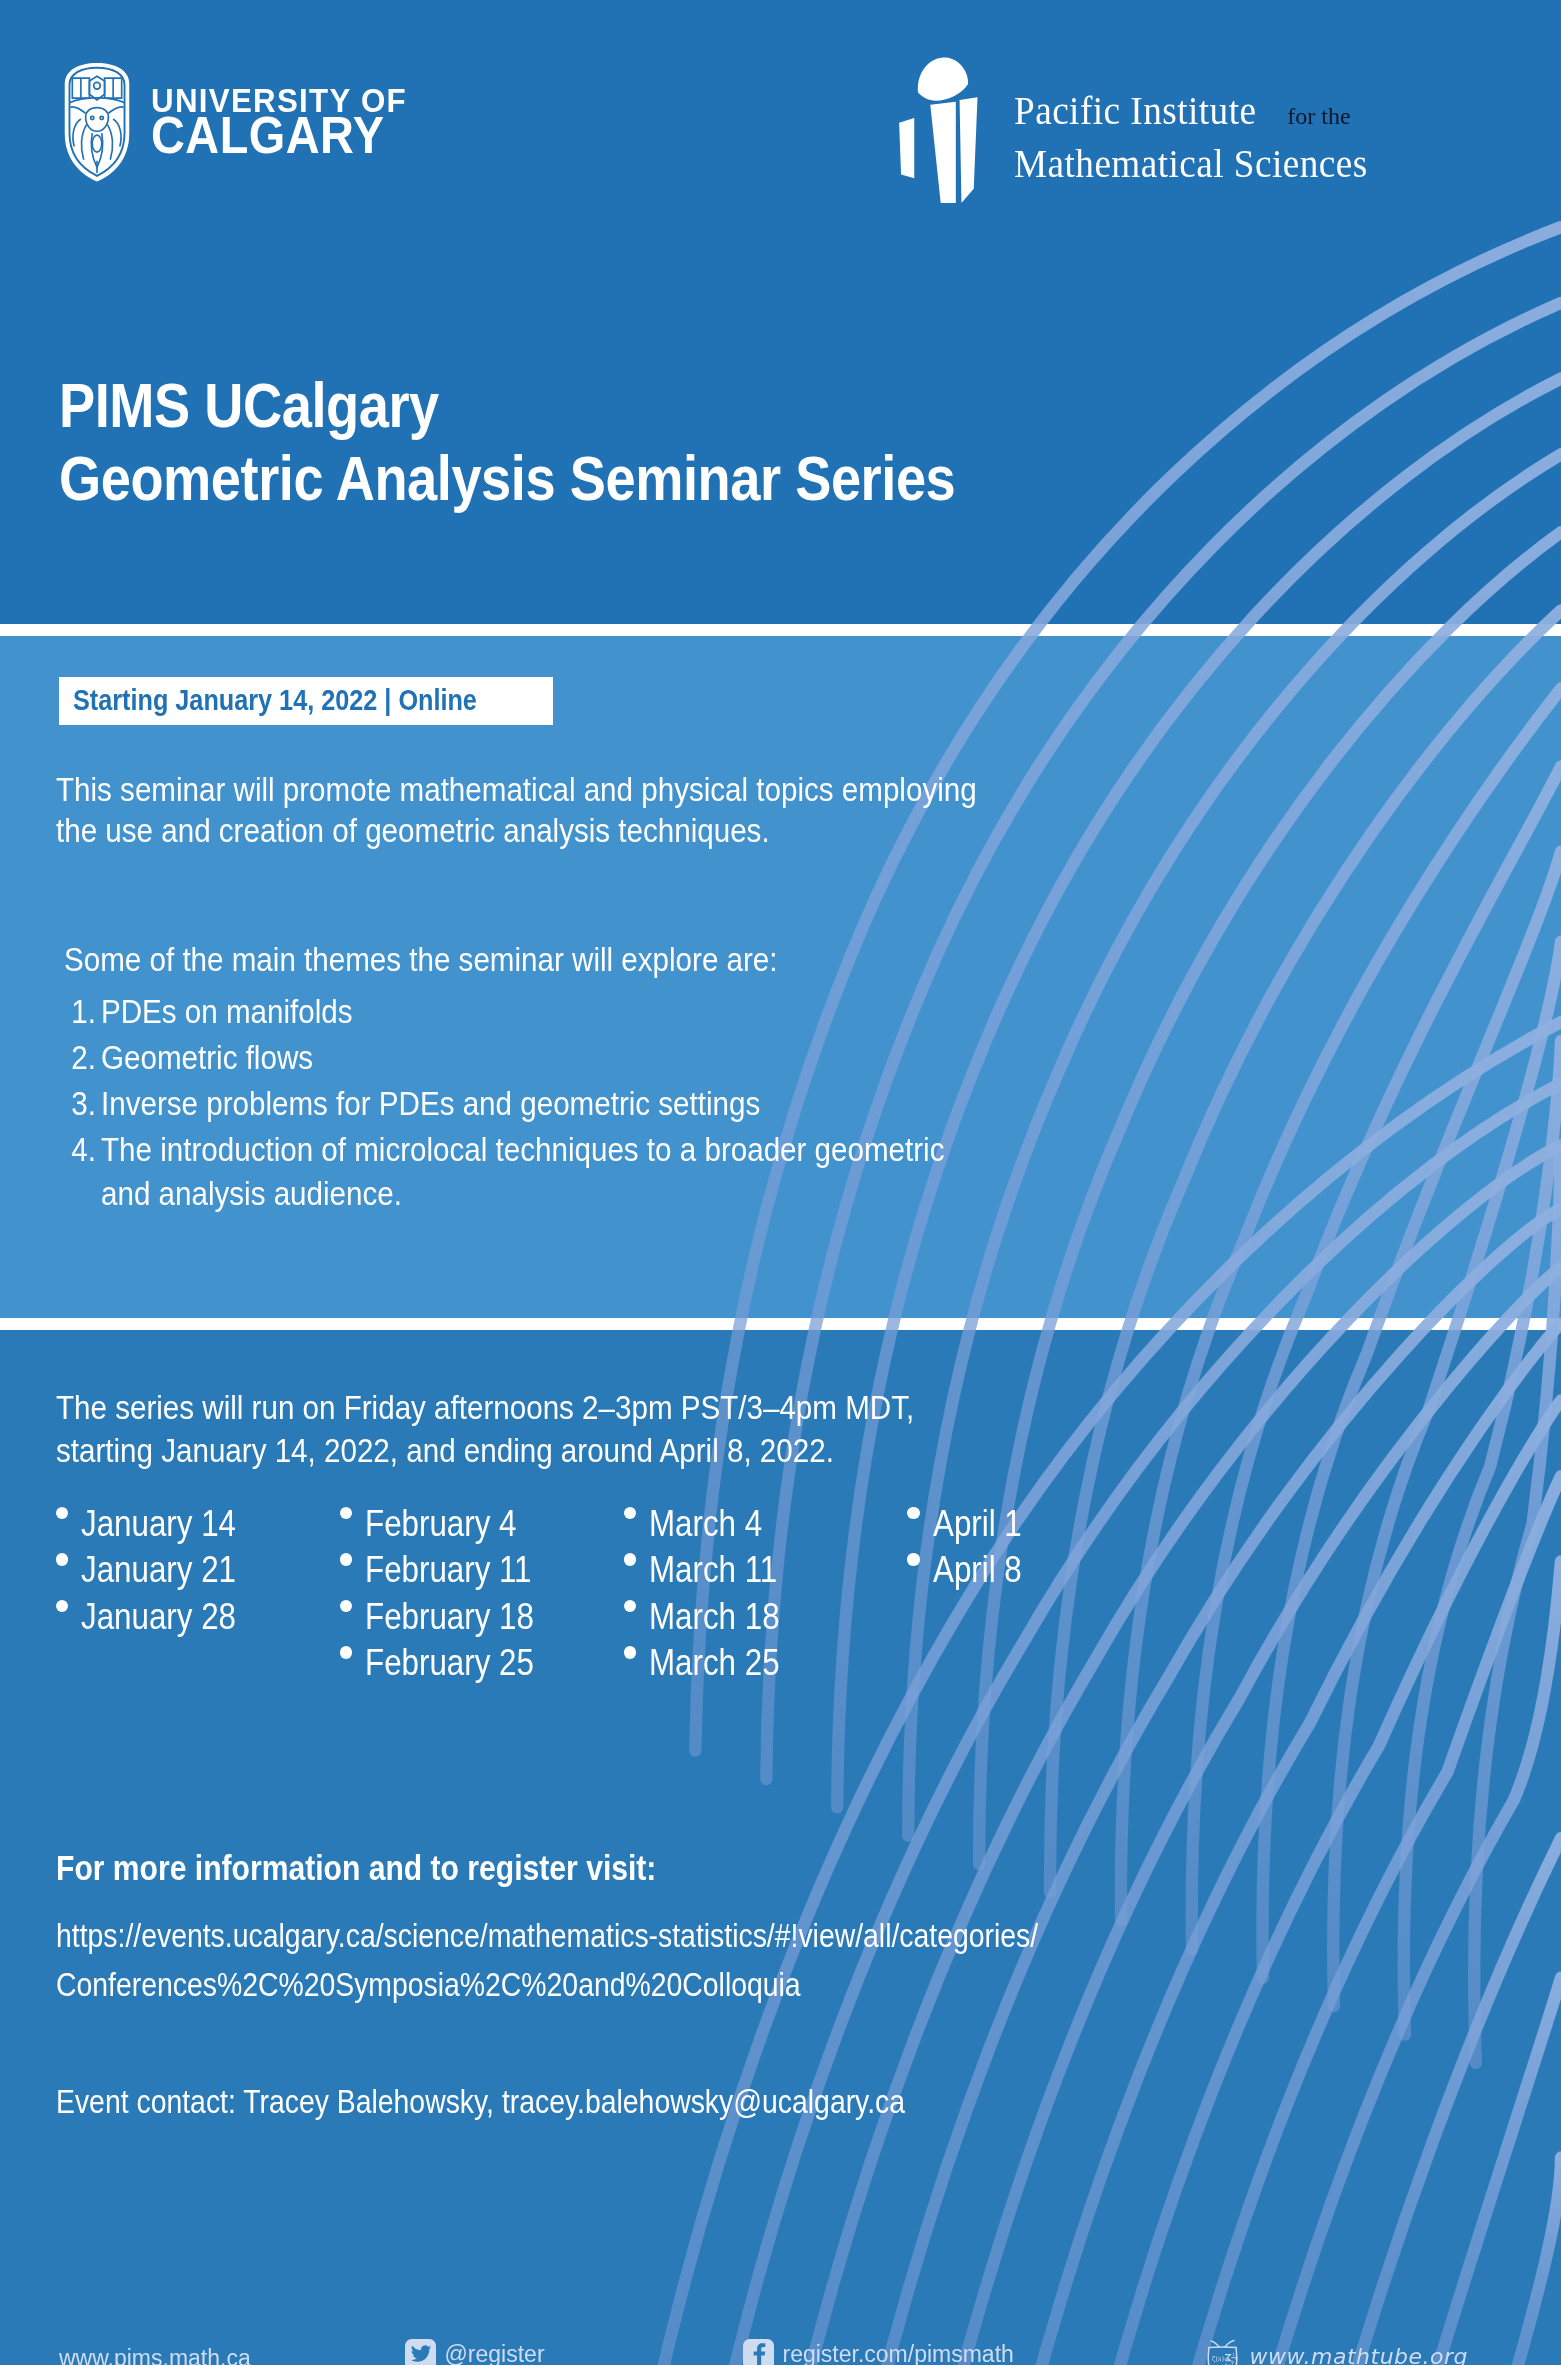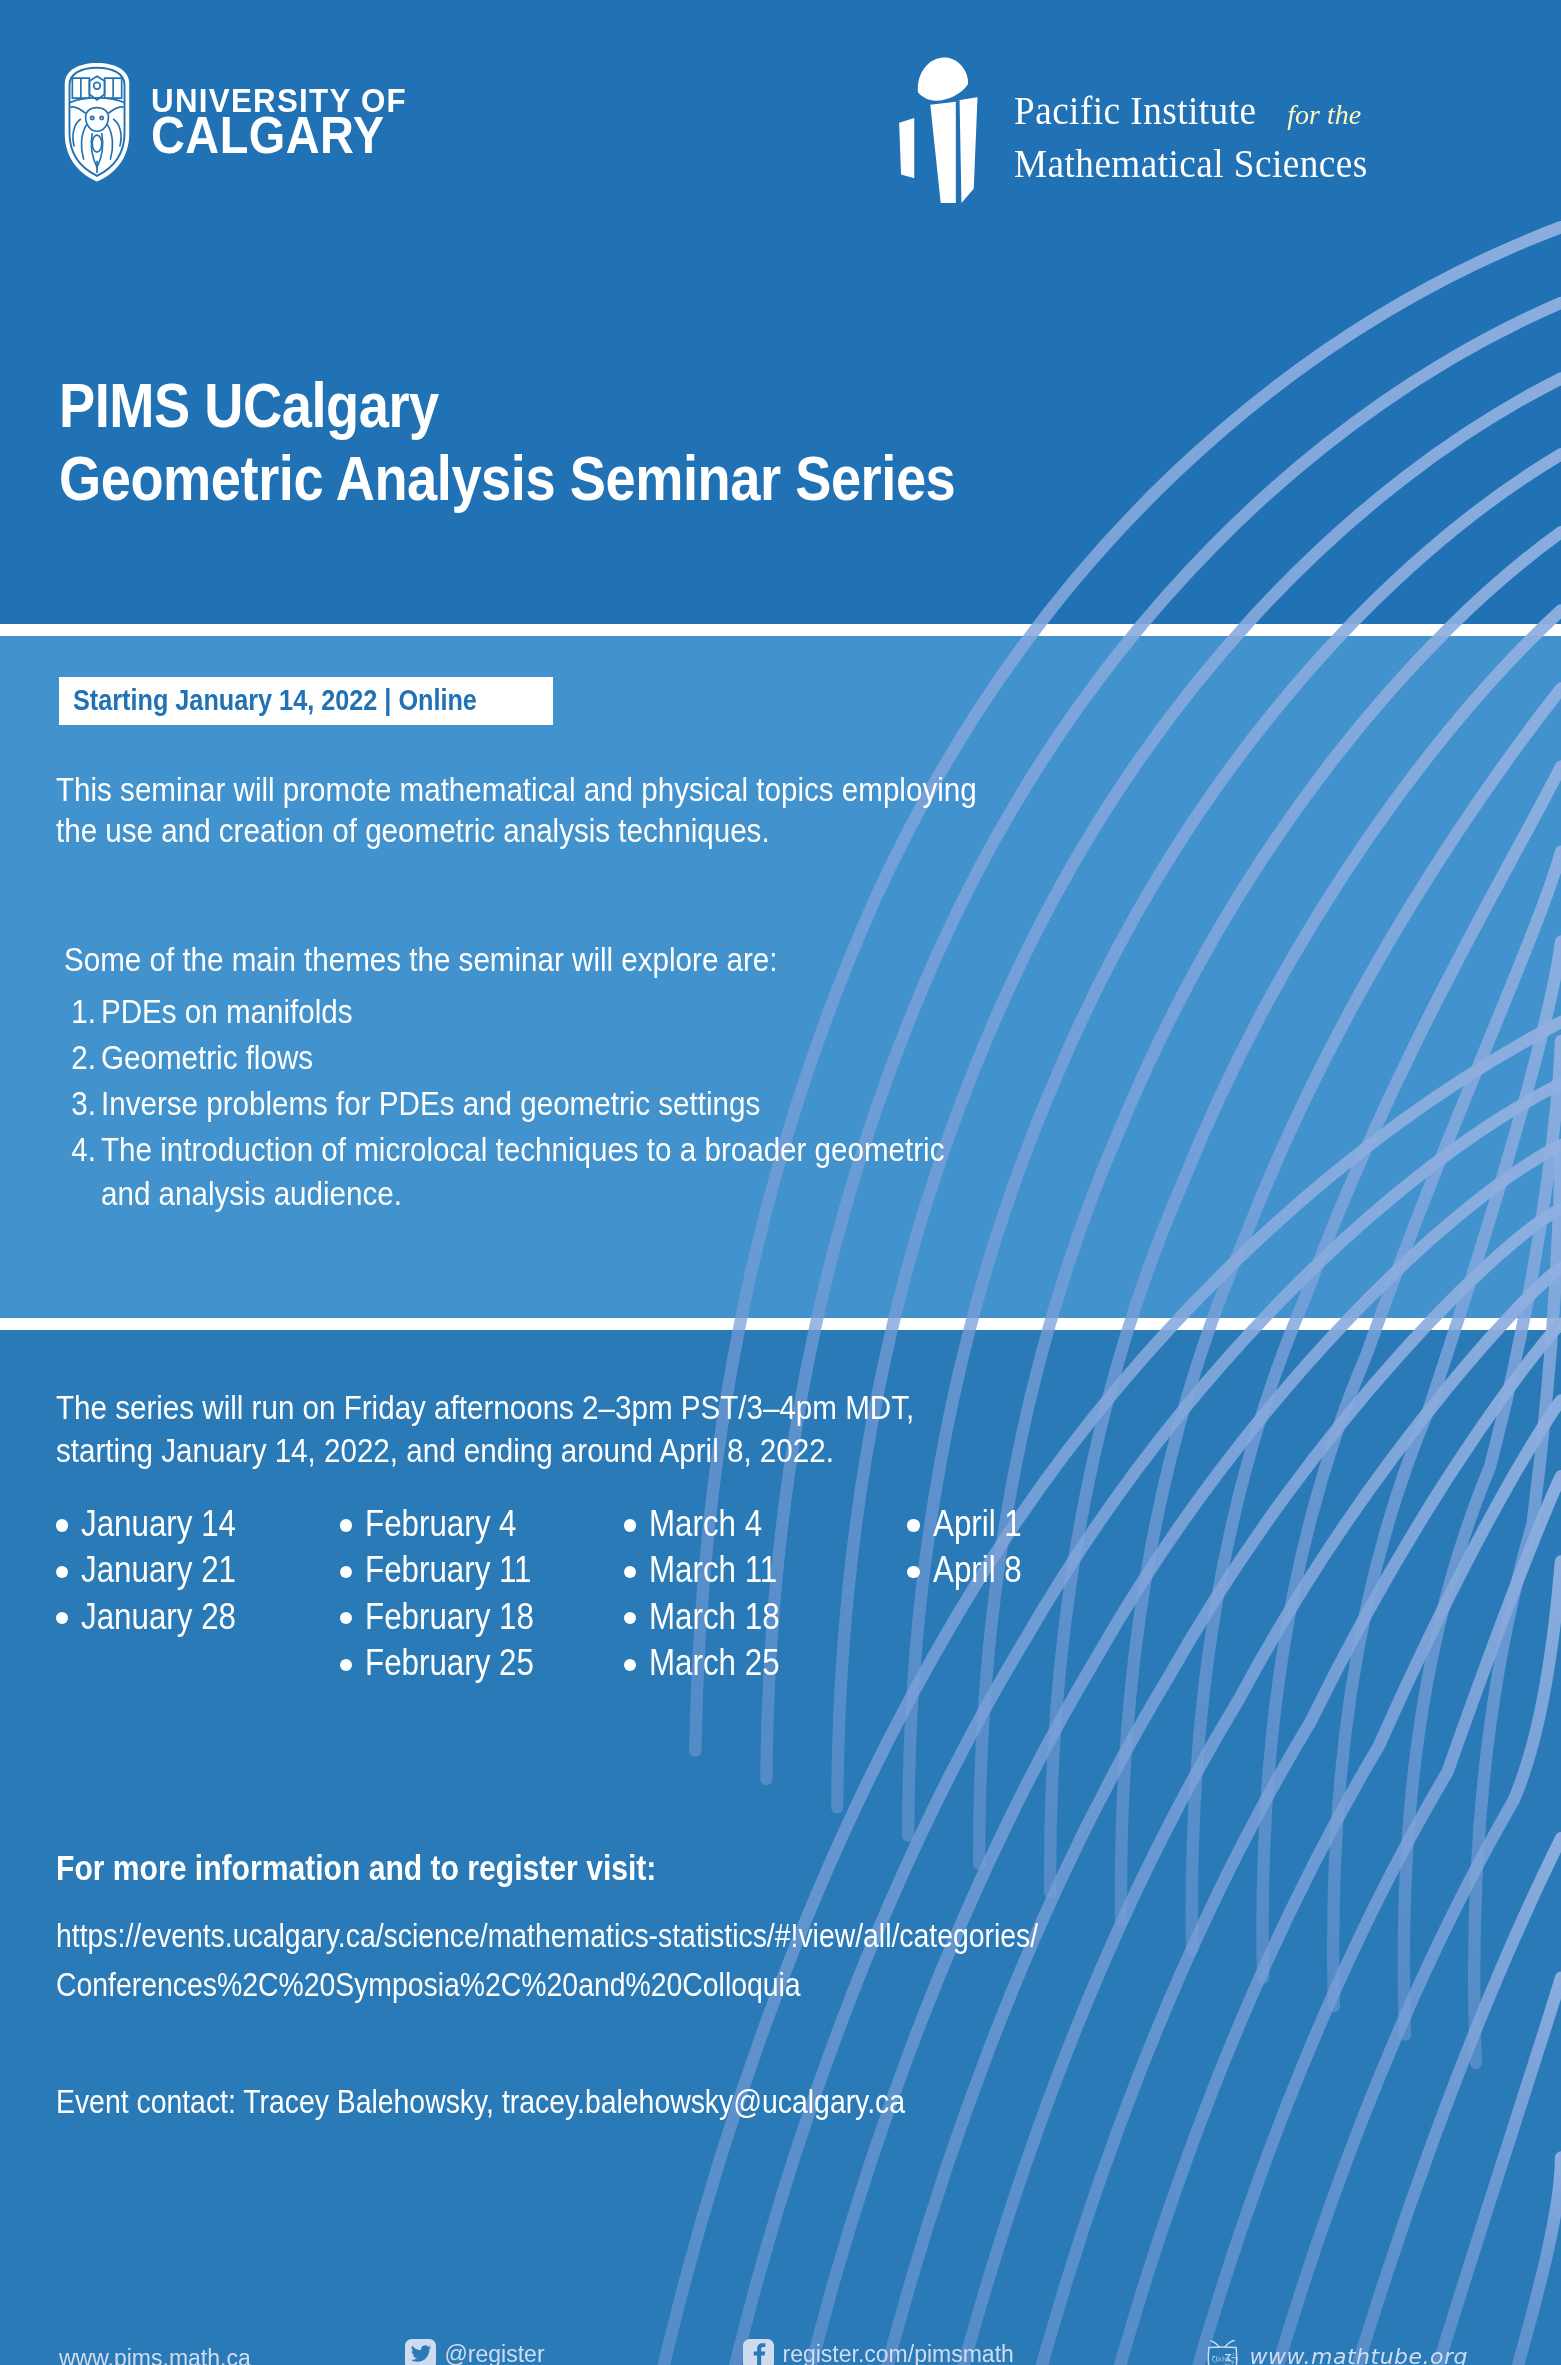--- a/index.html
+++ b/index.html
@@ -41,21 +41,21 @@
   #pims-logo{position:absolute;left:885px;top:-4.7px;display:flex;align-items:center;gap:11.4px;}
   #pims-mark{width:118px;height:156px;}
   #pims-words{padding-top:23px;}
   #pims-words .pw-row{display:flex;align-items:baseline;}
   #pims-words .pw1{
     font-family:"Liberation Serif","DejaVu Serif",serif;
     color:#fff;font-size:40px;letter-spacing:0.5px;
     transform:scaleX(.93);transform-origin:left center;}
   #pims-words .pw-it{
     font-family:"Liberation Serif","DejaVu Serif",serif;
-    color:#fef9c3;font-size:28px;font-style:italic;margin-left:12.3px;}
+    color:#0f172a;font-size:24px;margin-left:12.3px;}
   #pims-words .pw2{
     font-family:"Liberation Serif","DejaVu Serif",serif;
     color:#fff;font-size:40px;letter-spacing:0.5px;margin-top:6.6px;
     transform:scaleX(.93);transform-origin:left center;}
 
   
   #title{position:absolute;left:59px;top:369px;width:1372px;}
   #title .tline{
     color:#fff;font-weight:bold;font-size:63px;line-height:1.16;
     letter-spacing:-0.5px;
@@ -94,21 +94,21 @@
 
   
   #schedule-note{position:absolute;left:56px;top:1386px;width:1372px;}
   #schedule-note p{
     margin:0;color:#fff;font-size:34px;line-height:1.26;
     transform:scaleX(.87);transform-origin:left top;white-space:nowrap;}
 
   #date-grid{position:absolute;left:56px;top:1505px;width:1135px;
              display:flex;gap:0;}
   #date-grid .col{list-style:none;margin:0;padding:0;width:298px;}
-  #date-grid li{display:flex;align-items:center;margin-bottom:7.6px;}
+  #date-grid li{display:flex;align-items:flex-start;margin-bottom:7.6px;}
   #date-grid .dot{
     width:12.3px;height:12.3px;border-radius:50%;background:#fff;
     flex:0 0 12.3px;margin-right:13.2px;margin-top:1.9px;}
   #date-grid .dl{
     color:#fff;font-size:36px;line-height:1.08;
     transform:scaleX(.87);transform-origin:left center;white-space:nowrap;}
 
   #register{position:absolute;left:56px;top:1845px;width:1443px;}
   #register .rhead{
     color:#fff;font-weight:bold;font-size:35px;line-height:1.3;

